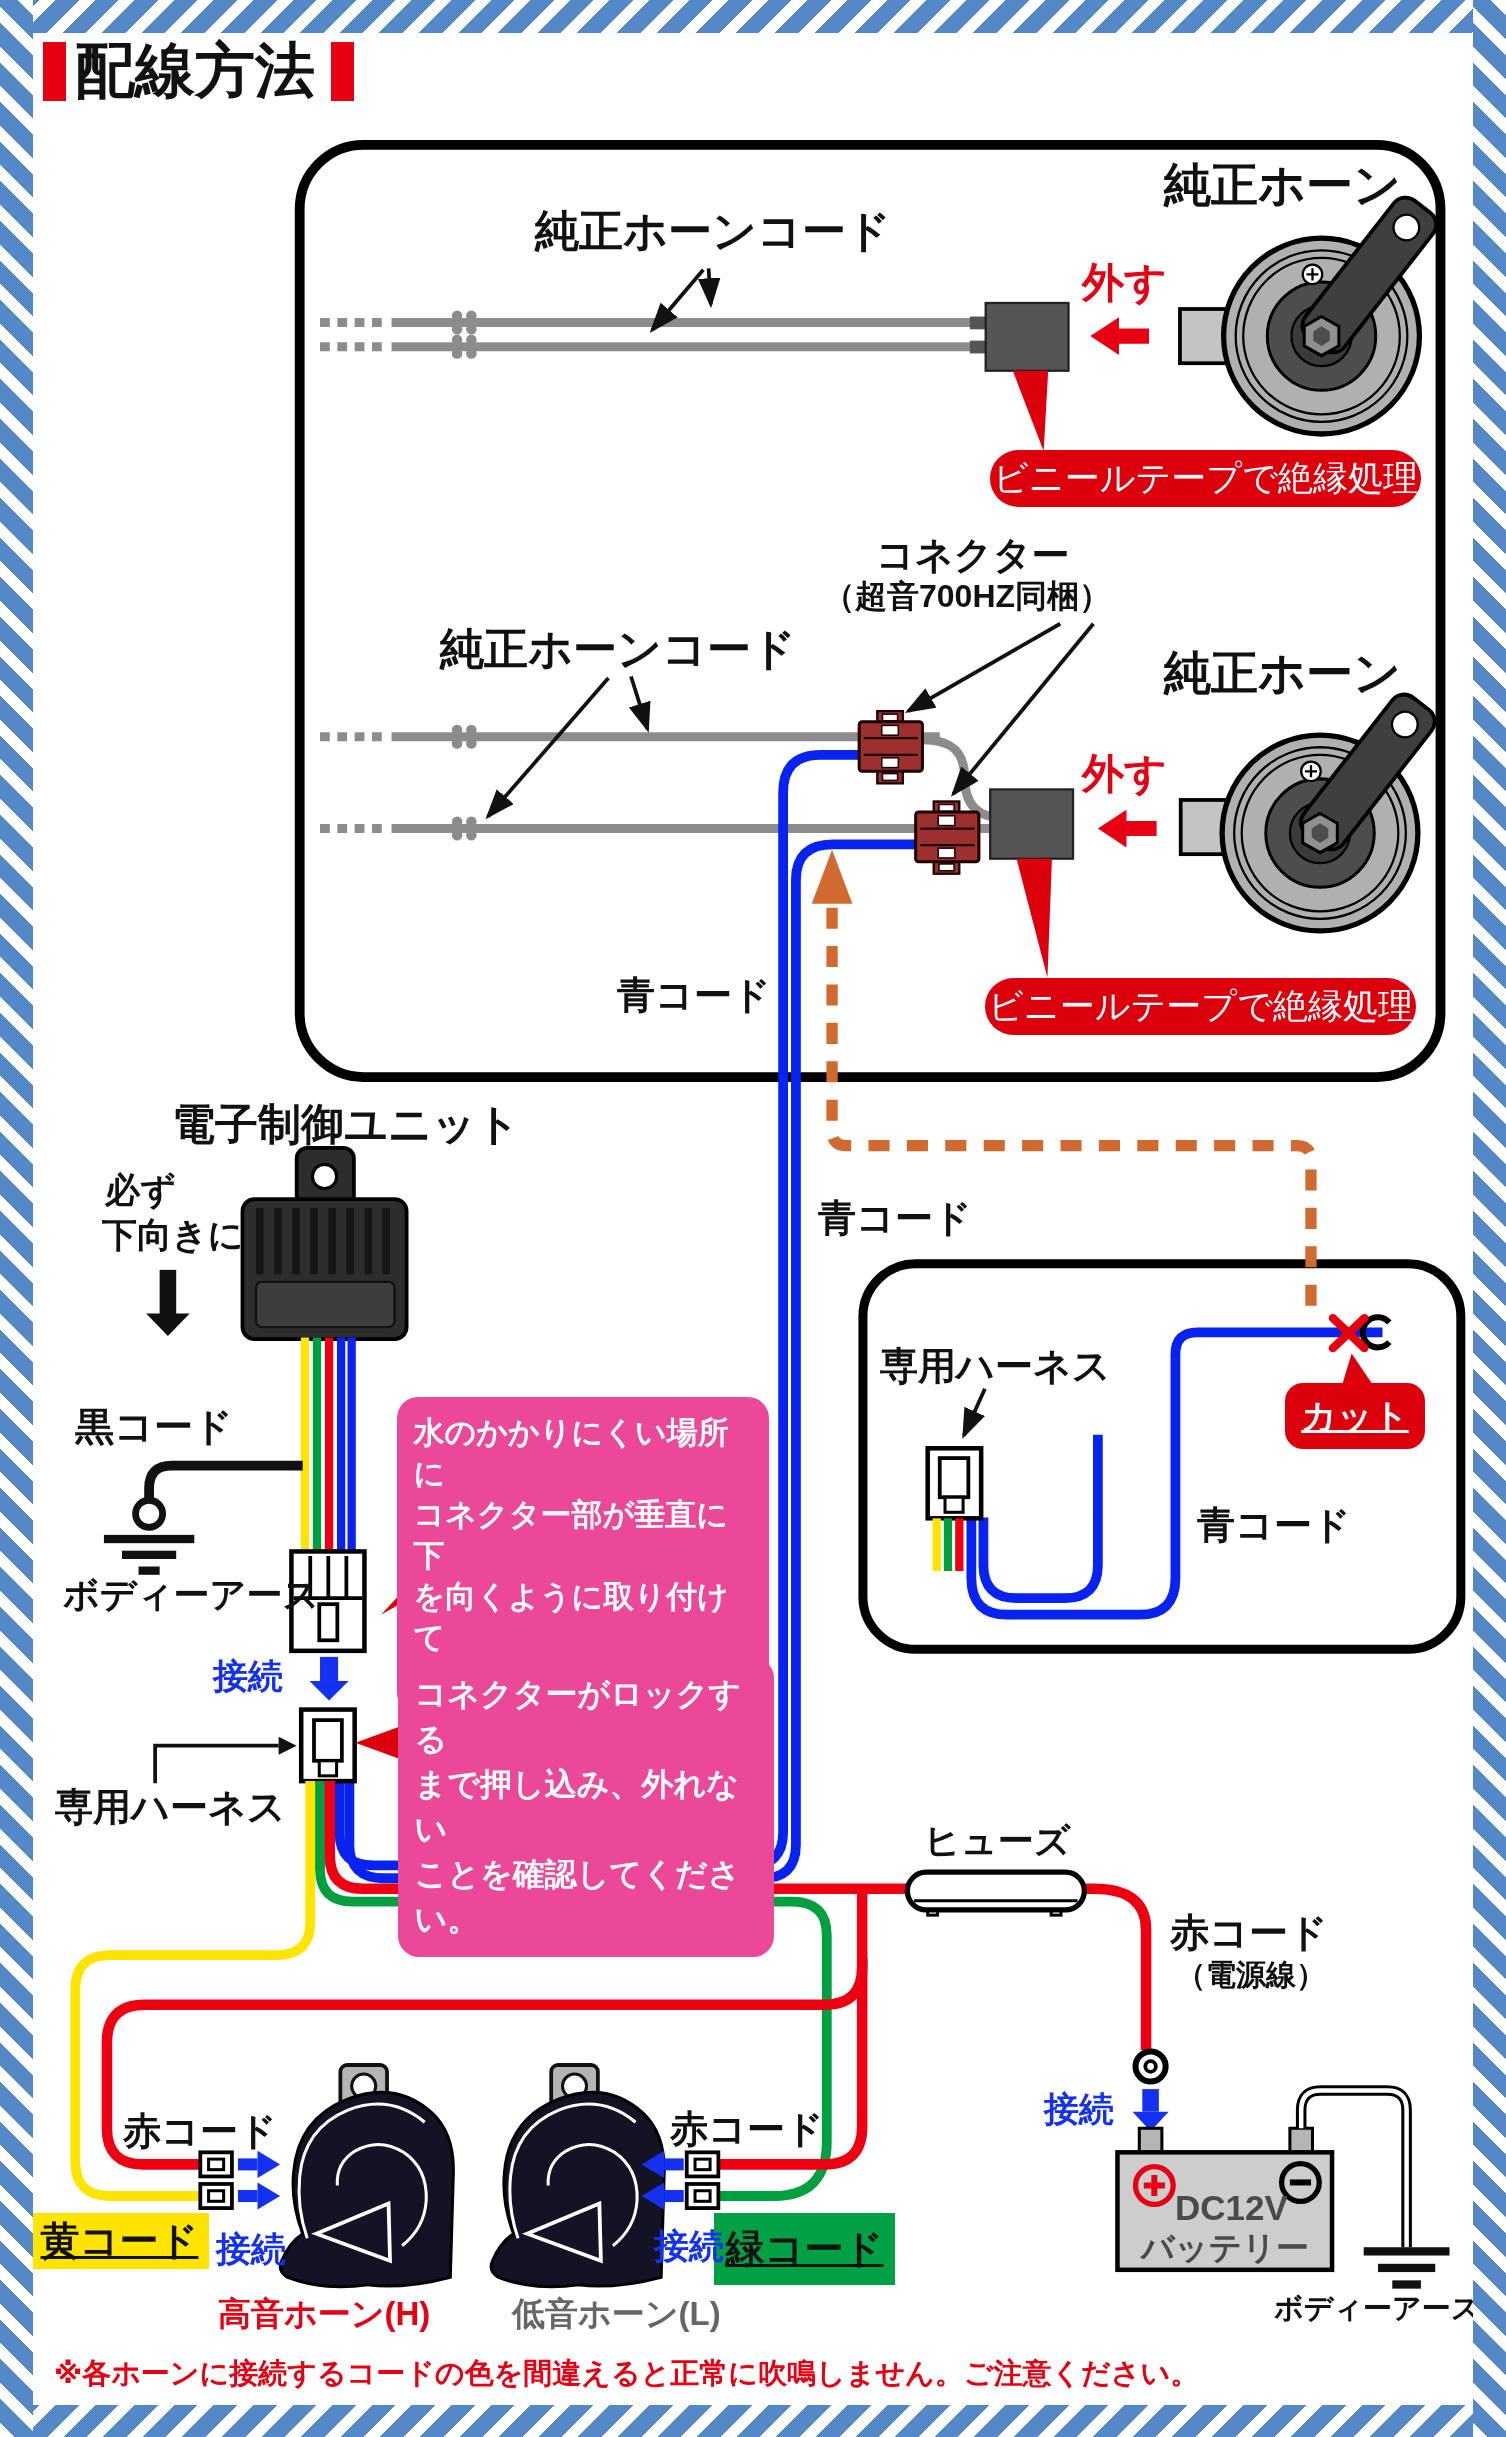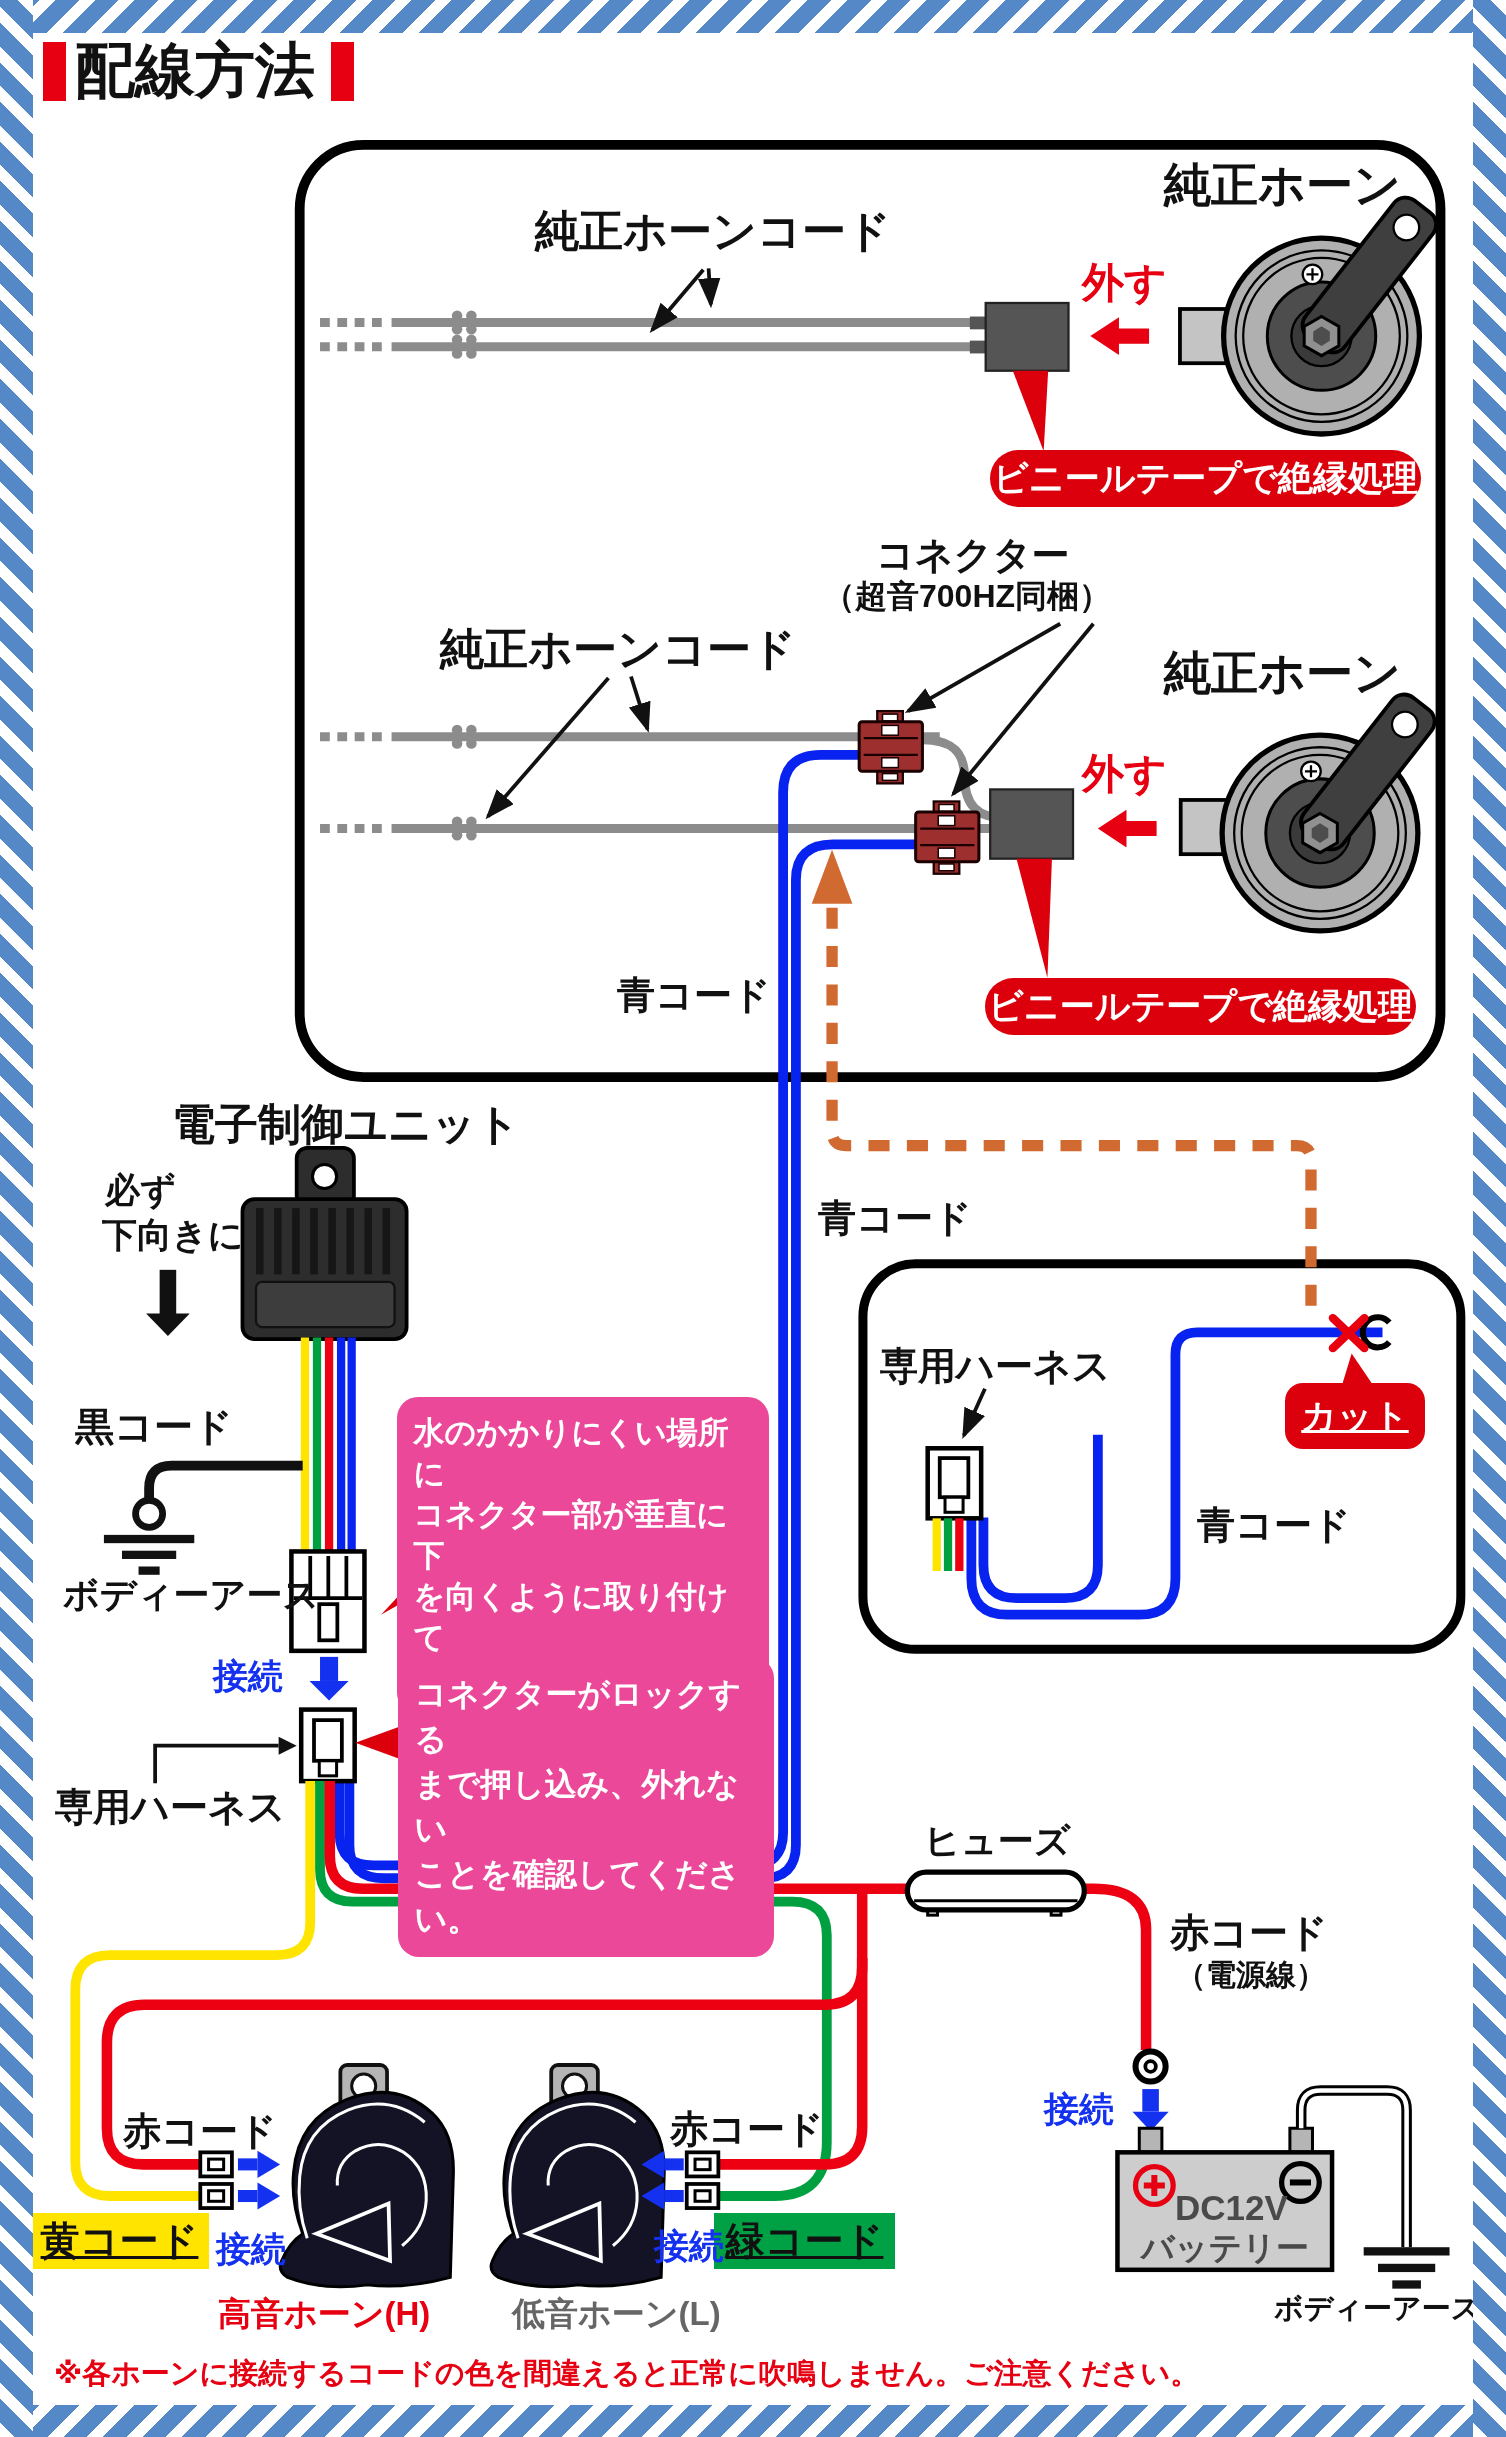--- a/index.html
+++ b/index.html
@@ -9,21 +9,21 @@
   .stripe.h{left:0;width:1506px;height:33px;
      background:repeating-linear-gradient(135deg,#fff 0 11.3px,#5488c7 11.3px 28px);}
   .stripe.v{top:0;width:33px;height:2438px;
      background:repeating-linear-gradient(45deg,#fff 0 11.3px,#5488c7 11.3px 28px);}
   #stage{position:absolute;left:0;top:0;width:1506px;height:2438px;}
   svg{position:absolute;left:0;top:0;}
   .lbl{position:absolute;font-weight:bold;white-space:nowrap;color:#111;line-height:1;z-index:10;}
   .red{color:#e60012;}
   .blue{color:#1531f0;}
   .gray{color:#666;}
-  .pill{position:absolute;background:#dc000c;color:#fff;font-weight:bold;text-align:center;
+  .pill{position:absolute;background:#dc000c;color:#fff;font-weight:normal;text-align:center;
         border-radius:29px;z-index:10;display:flex;align-items:center;justify-content:center;}
   .bubble{position:absolute;background:#ec4899;color:#fff;font-weight:bold;border-radius:21px;
         padding:15px 16.6px;white-space:pre-line;z-index:10;}
   .tag{position:absolute;font-weight:bold;color:#111;text-align:center;z-index:10;
        display:flex;align-items:center;justify-content:center;text-decoration:underline;}
 </style>
 </head>
 <body>
 
 <div id="stage">
@@ -302,19 +302,19 @@
   <div class="lbl blue" style="left:1044px;top:2091px;font-size:35px">接続</div>
   <div class="lbl" style="left:1175px;top:2190px;font-size:35px;color:#4a4a4a">DC12V</div>
   <div class="lbl" style="left:1141px;top:2231px;font-size:33px;color:#4a4a4a">バッテリー</div>
   <div class="lbl" style="left:1274px;top:2294px;font-size:29px">ボディーアース</div>
 
   <div class="lbl" style="left:123px;top:2112px;font-size:38px">赤コード</div>
   <div class="tag" style="left:30px;top:2213px;width:179px;height:56px;background:#ffe400;font-size:39px">黄コード</div>
   <div class="lbl blue" style="left:216px;top:2231px;font-size:35px">接続</div>
   <div class="lbl red" style="left:218px;top:2297px;font-size:33px">高音ホーン(H)</div>
   <div class="lbl" style="left:670px;top:2110px;font-size:38px">赤コード</div>
-  <div class="tag" style="left:714px;top:2213px;width:181px;height:56px;background:#00a045;font-size:39px">緑コード</div>
+  <div class="tag" style="left:714px;top:2213px;width:181px;height:72px;background:#00a045;font-size:39px">緑コード</div>
   <div class="lbl blue" style="left:654px;top:2228px;font-size:35px">接続</div>
   <div class="lbl gray" style="left:512px;top:2297px;font-size:33px">低音ホーン(L)</div>
 
   <div class="lbl red" style="left:54px;top:2359px;font-size:29px">※各ホーンに接続するコードの色を間違えると正常に吹鳴しません。ご注意ください。</div>
 </div>
 
 
 </body></html>

